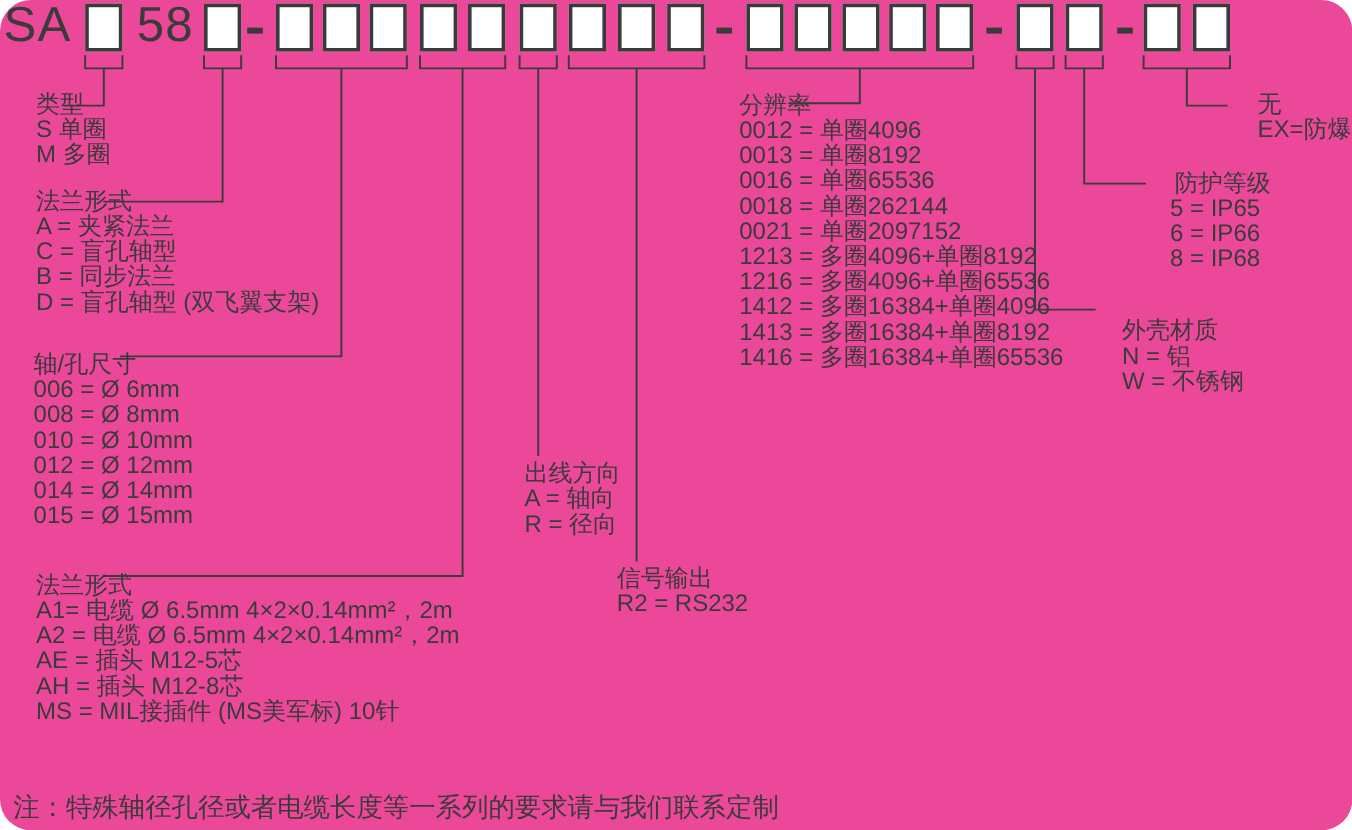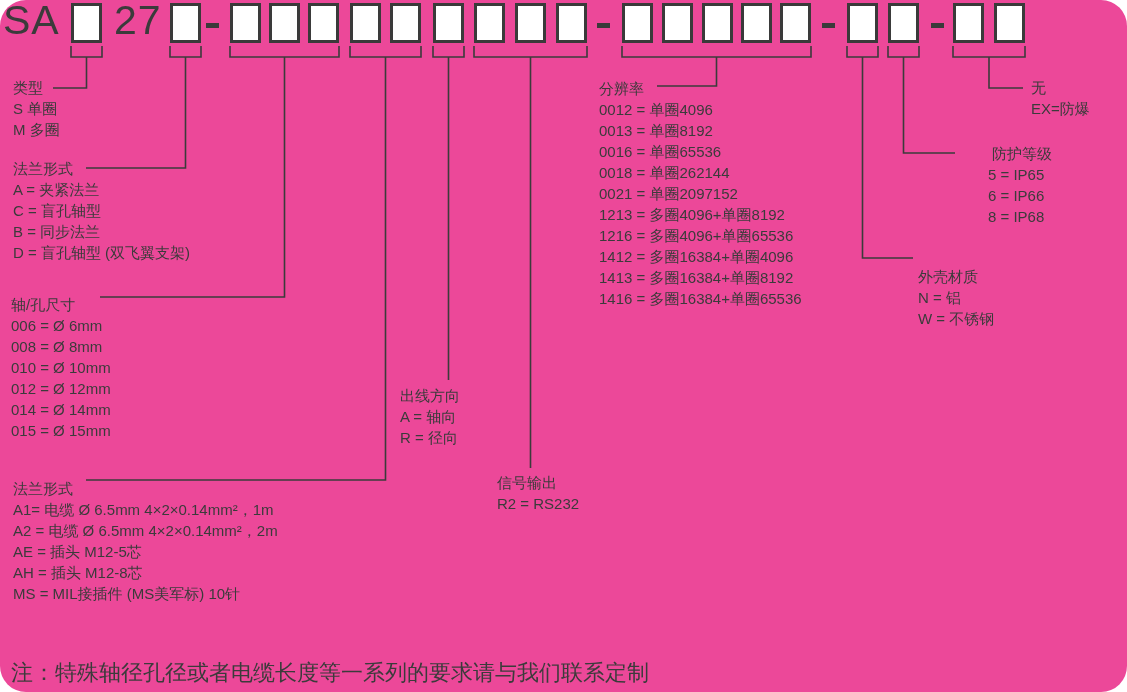--- a/index.html
+++ b/index.html
@@ -10,21 +10,21 @@
   .lines{position:absolute;left:0;top:0;pointer-events:none;}
   .cbox{
     position:absolute;top:3px;width:31px;height:40px;
     border:3px solid #3a3a3a;background:#ffffff;box-sizing:border-box;
   }
   .cdash{position:absolute;top:23px;width:13px;height:5px;background:#3a3a3a;}
   .bigtext{
     position:absolute;top:0;font-size:41px;line-height:40px;
     letter-spacing:1px;color:#3b3b3b;white-space:nowrap;
   }
-  .block{position:absolute;font-size:15px;line-height:21px;white-space:nowrap;color:#3b3b3b;}
+  .block{position:absolute;font-size:20px;line-height:21px;white-space:nowrap;color:#3b3b3b;margin-left:17px;}
   .block div{height:21px;}
   .note{position:absolute;left:11px;top:662px;font-size:22px;line-height:21px;white-space:nowrap;color:#3b3b3b;}
 </style>
 </head>
 <body>
 
 <div class="page">
 
   <svg class="lines" width="1127" height="692" viewBox="0 0 1127 692" fill="none" stroke="#3b3b3b" stroke-width="1.6">
 
@@ -47,21 +47,21 @@
     <polyline points="530.5,57 530.5,468"></polyline>
     <polyline points="716.5,57 716.5,86 657,86"></polyline>
     <polyline points="862.5,57 862.5,258 913,258"></polyline>
     <polyline points="903.5,57 903.5,153 955,153"></polyline>
     <polyline points="989,57 989,88 1023,88"></polyline>
   </svg>
 
   <div>
     <span class="bigtext" style="left:3px">SA</span>
     <span class="cbox" style="left:71px"></span>
-    <span class="bigtext" style="left:114px">27</span>
+    <span class="bigtext" style="left:114px">58</span>
     <span class="cbox" style="left:170px"></span>
     <span class="cdash" style="left:206px"></span>
     <span class="cbox" style="left:230px"></span>
     <span class="cbox" style="left:269px"></span>
     <span class="cbox" style="left:308px"></span>
     <span class="cbox" style="left:350px"></span>
     <span class="cbox" style="left:390px"></span>
     <span class="cbox" style="left:433px"></span>
     <span class="cbox" style="left:474px"></span>
     <span class="cbox" style="left:515px"></span>
@@ -99,28 +99,28 @@
     <div>006 = Ø 6mm</div>
     <div>008 = Ø 8mm</div>
     <div>010 = Ø 10mm</div>
     <div>012 = Ø 12mm</div>
     <div>014 = Ø 14mm</div>
     <div>015 = Ø 15mm</div>
   </div>
 
   <div class="block" style="left:13px;top:478px">
     <div>法兰形式</div>
-    <div>A1= 电缆 Ø 6.5mm 4×2×0.14mm²，1m</div>
+    <div>A1= 电缆 Ø 6.5mm 4×2×0.14mm²，2m</div>
     <div>A2 = 电缆 Ø 6.5mm 4×2×0.14mm²，2m</div>
     <div>AE = 插头 M12-5芯</div>
     <div>AH = 插头 M12-8芯</div>
     <div>MS = MIL接插件 (MS美军标) 10针</div>
   </div>
 
-  <div class="block" style="left:400px;top:385px">
+  <div class="block" style="left:420px;top:385px">
     <div>出线方向</div>
     <div>A = 轴向</div>
     <div>R = 径向</div>
   </div>
 
   <div class="block" style="left:497px;top:472px">
     <div>信号输出</div>
     <div>R2 = RS232</div>
   </div>
 
@@ -136,21 +136,21 @@
     <div>1412 = 多圈16384+单圈4096</div>
     <div>1413 = 多圈16384+单圈8192</div>
     <div>1416 = 多圈16384+单圈65536</div>
   </div>
 
   <div class="block" style="left:1031px;top:77px">
     <div>无</div>
     <div>EX=防爆</div>
   </div>
 
-  <div class="block" style="left:988px;top:143px">
+  <div class="block" style="left:958px;top:143px">
     <div style="padding-left:4px">防护等级</div>
     <div>5 = IP65</div>
     <div>6 = IP66</div>
     <div>8 = IP68</div>
   </div>
 
   <div class="block" style="left:918px;top:266px">
     <div>外壳材质</div>
     <div>N = 铝</div>
     <div>W = 不锈钢</div>

